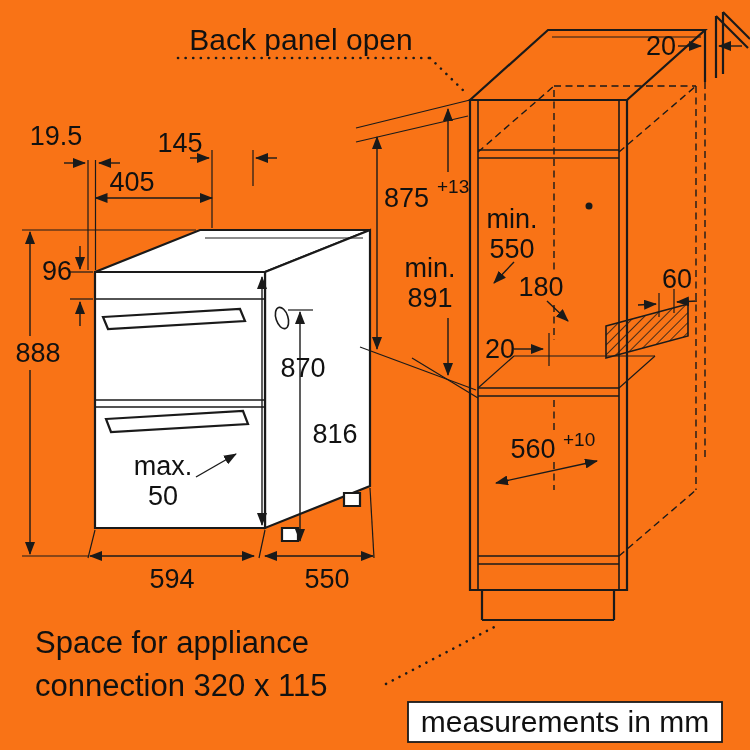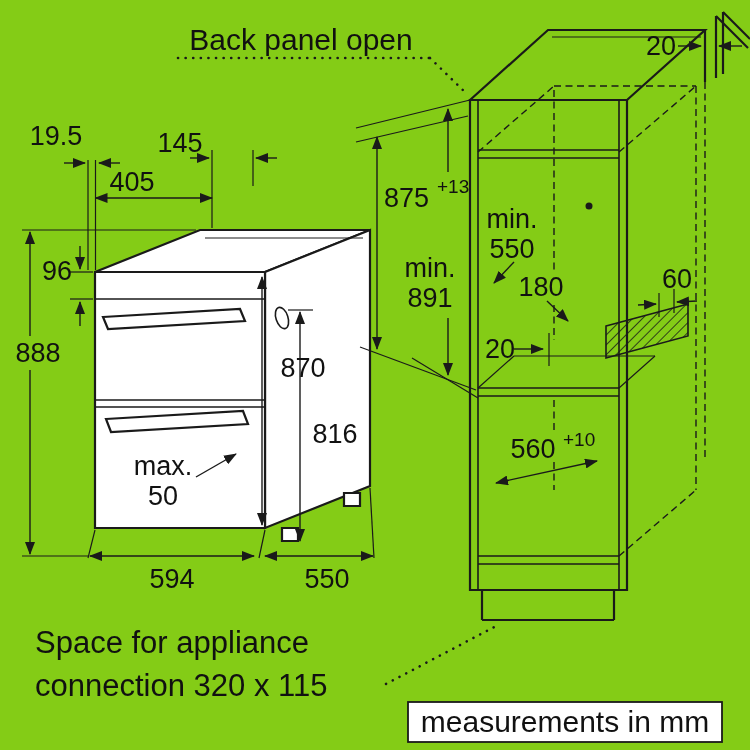--- a/index.html
+++ b/index.html
@@ -1,16 +1,16 @@
 <!DOCTYPE html>
 <html><head>
 <meta charset="utf-8">
 <style>
   html,body{margin:0;padding:0;background:#fff;}
-  .stage{width:750px;height:750px;position:relative;background:#84cc16;overflow:hidden;
+  .stage{width:750px;height:750px;position:relative;background:#f97316;overflow:hidden;
          font-family:"Liberation Sans",sans-serif;}
   svg{display:block;}
   .ol   {stroke:#1a1a1a;stroke-width:2.2;fill:none;stroke-linejoin:miter;}
   .olf  {stroke:#1a1a1a;stroke-width:2.2;fill:#ffffff;stroke-linejoin:miter;}
   .mid  {stroke:#1a1a1a;stroke-width:1.6;fill:none;}
   .thin {stroke:#1a1a1a;stroke-width:1.2;fill:none;}
   .dim  {stroke:#1a1a1a;stroke-width:1.4;fill:none;}
   .dash {stroke:#1a1a1a;stroke-width:1.4;fill:none;stroke-dasharray:7 4.5;}
   .dots {stroke:#1a1a1a;stroke-width:2.6;fill:none;stroke-dasharray:0.1 7.5;stroke-linecap:round;}
   text{fill:#111;font-family:"Liberation Sans",sans-serif;}

